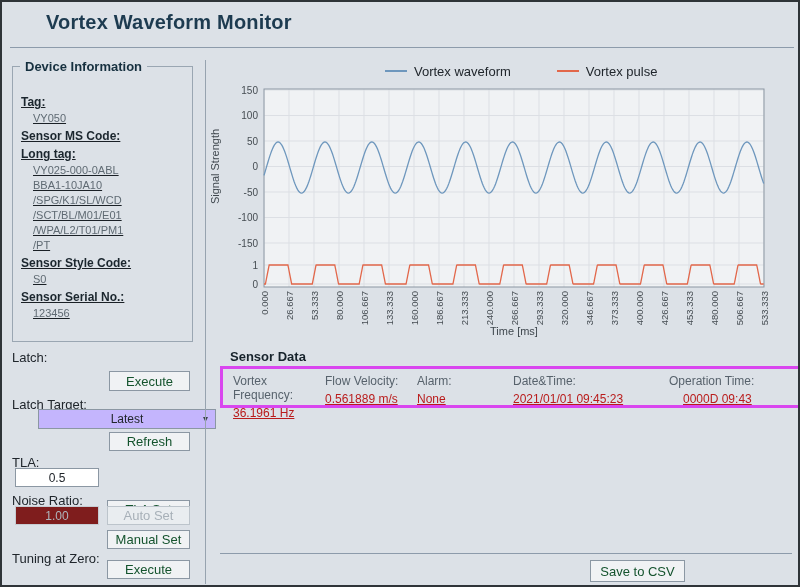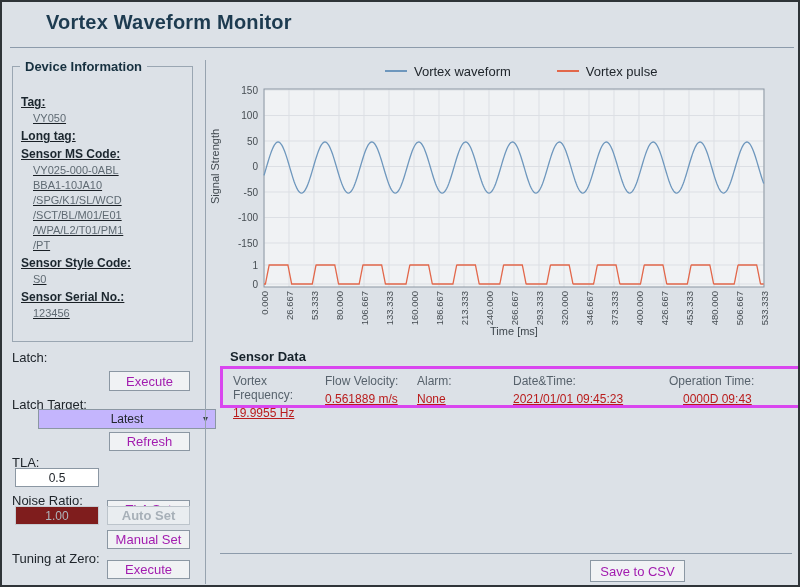--- a/index.html
+++ b/index.html
@@ -16,23 +16,23 @@
   
   #device-box{left:10px;top:64px;width:181px;height:276px;border:1px solid #9aa6b2;box-sizing:border-box;text-decoration:underline;}
   #device-title{left:18px;top:57px;background:#dce1e7;padding:0 5px;font-size:13px;font-weight:bold;color:#16303f;}
   .gi-wrap{padding:24px 8px 0 8px;}
   .gi-label{font-size:12px;font-weight:bold;color:#1b262e;margin:5px 0 2px 0;line-height:13px;}
   .gi-value{font-size:11px;color:#5f6a73;margin:1px 0 1px 12px;line-height:14px;}
 
   .ctl-label{font-size:13px;color:#20262c;}
   .btn{
     display:flex;align-items:center;justify-content:center;box-sizing:border-box;
-    background:#f0f2f4;border:1px solid #8b97a3;font-size:13px;color:#a21caf;cursor:default;
-  }
-  .btn.disabled{background:#e9edf0;border-color:#bcc4cb;color:#a7b0b8;font-weight:bold;}
+    background:#f0f2f4;border:1px solid #8b97a3;font-size:13px;color:#14532d;cursor:default;
+  }
+  .btn.disabled{background:#e9edf0;border-color:#bcc4cb;color:#a7b0b8;}
   .tb{
     box-sizing:border-box;border:1px solid #8b97a3;background:#ffffff;font-family:"Liberation Sans",sans-serif;
     font-size:12px;color:#21262b;text-align:center;padding:0;
   }
   .tb:disabled{background:#7f1d1d;border-color:#c6ccd2;color:#aeb6bd;}
   .combo{
     box-sizing:border-box;border:1px solid #8b97a3;background:#c4b5fd;display:flex;align-items:center;justify-content:center;
     font-size:12px;color:#21262b;position:relative;
   }
   .combo .arrow{position:absolute;right:7px;top:3px;font-size:10px;color:#3c444b;}
@@ -59,22 +59,22 @@
 
 <div id="app">
 
   <div class="abs" id="page-title">Vortex Waveform Monitor</div>
   <div class="abs hline" style="left:8px;top:45px;width:784px;"></div>
 
   <div class="abs" id="device-box">
     <div class="gi-wrap">
       <div class="gi-label">Tag:</div>
       <div class="gi-value">VY050</div>
+      <div class="gi-label">Sensor MS Code:</div>
       <div class="gi-label">Long tag:</div>
-      <div class="gi-label">Sensor MS Code:</div>
       <div class="gi-value">VY025-000-0ABL</div>
       <div class="gi-value">BBA1-10JA10</div>
       <div class="gi-value">/SPG/K1/SL/WCD</div>
       <div class="gi-value">/SCT/BL/M01/E01</div>
       <div class="gi-value">/WPA/L2/T01/PM1</div>
       <div class="gi-value">/PT</div>
       <div class="gi-label">Sensor Style Code:</div>
       <div class="gi-value">S0</div>
       <div class="gi-label">Sensor Serial No.:</div>
       <div class="gi-value">123456</div>
@@ -183,21 +183,21 @@
       <path d="M59.00 118.40 L59.94 115.30 L60.88 112.12 L61.81 108.92 L62.75 105.74 L63.69 102.64 L64.63 99.66 L65.56 96.86 L66.50 94.27 L67.44 91.93 L68.38 89.89 L69.31 88.18 L70.25 86.81 L71.19 85.82 L72.13 85.22 L73.06 85.02 L74.00 85.22 L74.94 85.82 L75.88 86.81 L76.81 88.17 L77.75 89.88 L78.69 91.92 L79.63 94.26 L80.56 96.84 L81.50 99.65 L82.44 102.62 L83.38 105.73 L84.31 108.90 L85.25 112.10 L86.19 115.28 L87.13 118.38 L88.06 121.36 L89.00 124.17 L89.94 126.76 L90.88 129.09 L91.81 131.14 L92.75 132.85 L93.69 134.22 L94.63 135.21 L95.56 135.82 L96.50 136.02 L97.44 135.82 L98.38 135.23 L99.31 134.24 L100.25 132.88 L101.19 131.17 L102.13 129.13 L103.06 126.80 L104.00 124.21 L104.94 121.41 L105.88 118.43 L106.81 115.33 L107.75 112.16 L108.69 108.95 L109.63 105.78 L110.56 102.68 L111.50 99.70 L112.44 96.89 L113.38 94.30 L114.31 91.96 L115.25 89.91 L116.19 88.19 L117.13 86.83 L118.06 85.83 L119.00 85.23 L119.94 85.02 L120.88 85.22 L121.81 85.81 L122.75 86.79 L123.69 88.15 L124.63 89.86 L125.56 91.90 L126.50 94.23 L127.44 96.81 L128.38 99.62 L129.31 102.59 L130.25 105.69 L131.19 108.87 L132.13 112.07 L133.06 115.25 L134.00 118.35 L134.94 121.33 L135.88 124.14 L136.81 126.73 L137.75 129.07 L138.69 131.12 L139.63 132.84 L140.56 134.21 L141.50 135.20 L142.44 135.81 L143.38 136.02 L144.31 135.83 L145.25 135.23 L146.19 134.25 L147.13 132.90 L148.06 131.19 L149.00 129.15 L149.94 126.83 L150.88 124.24 L151.81 121.44 L152.75 118.47 L153.69 115.37 L154.63 112.19 L155.56 108.99 L156.50 105.81 L157.44 102.71 L158.38 99.73 L159.31 96.92 L160.25 94.32 L161.19 91.98 L162.13 89.93 L163.06 88.21 L164.00 86.84 L164.94 85.84 L165.88 85.23 L166.81 85.02 L167.75 85.21 L168.69 85.80 L169.63 86.78 L170.56 88.13 L171.50 89.84 L172.44 91.87 L173.38 94.20 L174.31 96.78 L175.25 99.59 L176.19 102.56 L177.13 105.66 L178.06 108.83 L179.00 112.03 L179.94 115.21 L180.88 118.31 L181.81 121.30 L182.75 124.11 L183.69 126.70 L184.63 129.05 L185.56 131.09 L186.50 132.82 L187.44 134.19 L188.38 135.19 L189.31 135.81 L190.25 136.02 L191.19 135.83 L192.13 135.24 L193.06 134.27 L194.00 132.91 L194.94 131.21 L195.88 129.18 L196.81 126.85 L197.75 124.27 L198.69 121.47 L199.63 118.50 L200.56 115.40 L201.50 112.23 L202.44 109.02 L203.38 105.85 L204.31 102.74 L205.25 99.76 L206.19 96.95 L207.13 94.35 L208.06 92.01 L209.00 89.96 L209.94 88.23 L210.88 86.85 L211.81 85.85 L212.75 85.24 L213.69 85.02 L214.63 85.21 L215.56 85.79 L216.50 86.77 L217.44 88.12 L218.38 89.82 L219.31 91.85 L220.25 94.17 L221.19 96.76 L222.13 99.55 L223.06 102.52 L224.00 105.62 L224.94 108.80 L225.88 112.00 L226.81 115.18 L227.75 118.28 L228.69 121.26 L229.63 124.08 L230.56 126.68 L231.50 129.02 L232.44 131.07 L233.38 132.80 L234.31 134.18 L235.25 135.19 L236.19 135.80 L237.13 136.02 L238.06 135.84 L239.00 135.25 L239.94 134.28 L240.88 132.93 L241.81 131.23 L242.75 129.20 L243.69 126.88 L244.63 124.30 L245.56 121.50 L246.50 118.53 L247.44 115.44 L248.38 112.26 L249.31 109.06 L250.25 105.88 L251.19 102.78 L252.13 99.79 L253.06 96.98 L254.00 94.38 L254.94 92.03 L255.88 89.98 L256.81 88.25 L257.75 86.87 L258.69 85.86 L259.63 85.24 L260.56 85.02 L261.50 85.20 L262.44 85.78 L263.38 86.76 L264.31 88.10 L265.25 89.80 L266.19 91.83 L267.13 94.15 L268.06 96.73 L269.00 99.52 L269.94 102.49 L270.88 105.59 L271.81 108.76 L272.75 111.96 L273.69 115.14 L274.63 118.25 L275.56 121.23 L276.50 124.05 L277.44 126.65 L278.38 129.00 L279.31 131.05 L280.25 132.79 L281.19 134.17 L282.13 135.18 L283.06 135.80 L284.00 136.02 L284.94 135.84 L285.88 135.26 L286.81 134.29 L287.75 132.95 L288.69 131.25 L289.63 129.23 L290.56 126.91 L291.50 124.33 L292.44 121.53 L293.38 118.57 L294.31 115.47 L295.25 112.30 L296.19 109.10 L297.13 105.92 L298.06 102.81 L299.00 99.82 L299.94 97.01 L300.88 94.40 L301.81 92.06 L302.75 90.00 L303.69 88.26 L304.63 86.88 L305.56 85.87 L306.50 85.24 L307.44 85.02 L308.38 85.20 L309.31 85.78 L310.25 86.74 L311.19 88.08 L312.13 89.78 L313.06 91.80 L314.00 94.12 L314.94 96.70 L315.88 99.49 L316.81 102.46 L317.75 105.55 L318.69 108.73 L319.63 111.93 L320.56 115.11 L321.50 118.21 L322.44 121.20 L323.38 124.02 L324.31 126.62 L325.25 128.97 L326.19 131.03 L327.13 132.77 L328.06 134.15 L329.00 135.17 L329.94 135.79 L330.88 136.02 L331.81 135.84 L332.75 135.27 L333.69 134.30 L334.63 132.96 L335.56 131.27 L336.50 129.25 L337.44 126.93 L338.38 124.36 L339.31 121.57 L340.25 118.60 L341.19 115.50 L342.13 112.33 L343.06 109.13 L344.00 105.95 L344.94 102.84 L345.88 99.86 L346.81 97.04 L347.75 94.43 L348.69 92.08 L349.63 90.02 L350.56 88.28 L351.50 86.89 L352.44 85.88 L353.38 85.25 L354.31 85.02 L355.25 85.19 L356.19 85.77 L357.13 86.73 L358.06 88.07 L359.00 89.76 L359.94 91.78 L360.88 94.09 L361.81 96.67 L362.75 99.46 L363.69 102.42 L364.63 105.52 L365.56 108.69 L366.50 111.89 L367.44 115.07 L368.38 118.18 L369.31 121.17 L370.25 123.99 L371.19 126.59 L372.13 128.95 L373.06 131.01 L374.00 132.75 L374.94 134.14 L375.88 135.16 L376.81 135.79 L377.75 136.02 L378.69 135.85 L379.63 135.28 L380.56 134.32 L381.50 132.98 L382.44 131.29 L383.38 129.27 L384.31 126.96 L385.25 124.39 L386.19 121.60 L387.13 118.63 L388.06 115.54 L389.00 112.37 L389.94 109.17 L390.88 105.99 L391.81 102.88 L392.75 99.89 L393.69 97.07 L394.63 94.46 L395.56 92.10 L396.50 90.04 L397.44 88.30 L398.38 86.91 L399.31 85.89 L400.25 85.25 L401.19 85.02 L402.13 85.19 L403.06 85.76 L404.00 86.72 L404.94 88.05 L405.88 89.74 L406.81 91.75 L407.75 94.07 L408.69 96.64 L409.63 99.43 L410.56 102.39 L411.50 105.48 L412.44 108.66 L413.38 111.86 L414.31 115.04 L415.25 118.15 L416.19 121.14 L417.13 123.96 L418.06 126.57 L419.00 128.92 L419.94 130.99 L420.88 132.73 L421.81 134.13 L422.75 135.15 L423.69 135.78 L424.63 136.02 L425.56 135.85 L426.50 135.29 L427.44 134.33 L428.38 133.00 L429.31 131.31 L430.25 129.30 L431.19 126.99 L432.13 124.42 L433.06 121.63 L434.00 118.67 L434.94 115.57 L435.88 112.40 L436.81 109.20 L437.75 106.02 L438.69 102.91 L439.63 99.92 L440.56 97.10 L441.50 94.49 L442.44 92.13 L443.38 90.06 L444.31 88.31 L445.25 86.92 L446.19 85.89 L447.13 85.26 L448.06 85.02 L449.00 85.19 L449.94 85.75 L450.88 86.70 L451.81 88.03 L452.75 89.72 L453.69 91.73 L454.63 94.04 L455.56 96.61 L456.50 99.39 L457.44 102.36 L458.38 105.45 L459.31 108.62 L460.25 111.82 L461.19 115.00 L462.13 118.11 L463.06 121.10 L464.00 123.93 L464.94 126.54 L465.88 128.90 L466.81 130.97 L467.75 132.72 L468.69 134.11 L469.63 135.14 L470.56 135.78 L471.50 136.02 L472.44 135.86 L473.38 135.29 L474.31 134.34 L475.25 133.01 L476.19 131.33 L477.13 129.32 L478.06 127.01 L479.00 124.45 L479.94 121.66 L480.88 118.70 L481.81 115.61 L482.75 112.44 L483.69 109.24 L484.63 106.05 L485.56 102.94 L486.50 99.95 L487.44 97.13 L488.38 94.51 L489.31 92.15 L490.25 90.08 L491.19 88.33 L492.13 86.93 L493.06 85.90 L494.00 85.26 L494.94 85.02 L495.88 85.18 L496.81 85.74 L497.75 86.69 L498.69 88.02 L499.63 89.70 L500.56 91.71 L501.50 94.01 L502.44 96.58 L503.38 99.36 L504.31 102.32 L505.25 105.41 L506.19 108.59 L507.13 111.79 L508.06 114.97 L509.00 118.08 L509.94 121.07 L510.88 123.90 L511.81 126.51 L512.75 128.87 L513.69 130.95 L514.63 132.70 L515.56 134.10 L516.50 135.13 L517.44 135.77 L518.38 136.02 L519.31 135.86 L520.25 135.30 L521.19 134.35 L522.13 133.03 L523.06 131.35 L524.00 129.35 L524.94 127.04 L525.88 124.48 L526.81 121.69 L527.75 118.73 L528.69 115.64 L529.63 112.47 L530.56 109.27 L531.50 106.09 L532.44 102.98 L533.38 99.98 L534.31 97.16 L535.25 94.54 L536.19 92.18 L537.13 90.10 L538.06 88.35 L539.00 86.95 L539.94 85.91 L540.88 85.27 L541.81 85.02 L542.75 85.18 L543.69 85.73 L544.63 86.68 L545.56 88.00 L546.50 89.68 L547.44 91.68 L548.38 93.99 L549.31 96.55 L550.25 99.33 L551.19 102.29 L552.13 105.38 L553.06 108.55 L554.00 111.75 L554.94 114.93 L555.88 118.05 L556.81 121.04 L557.75 123.87 L558.69 126.48 " fill="none" stroke="#6e97bd" stroke-width="1.3"></path>
       <path d="M59.00 227.00 L59.47 227.00 L59.94 227.00 L60.41 227.00 L60.88 224.63 L61.34 222.25 L61.81 219.88 L62.28 217.50 L62.75 215.13 L63.22 212.75 L63.69 210.38 L64.16 208.00 L64.63 208.00 L65.09 208.00 L65.56 208.00 L66.03 208.00 L66.50 208.00 L66.97 208.00 L67.44 208.00 L67.91 208.00 L68.38 208.00 L68.84 208.00 L69.31 208.00 L69.78 208.00 L70.25 208.00 L70.72 208.00 L71.19 208.00 L71.66 208.00 L72.13 208.00 L72.59 208.00 L73.06 208.00 L73.53 208.00 L74.00 208.00 L74.47 208.00 L74.94 208.00 L75.41 208.00 L75.88 208.00 L76.34 208.00 L76.81 208.00 L77.28 208.00 L77.75 208.00 L78.22 208.00 L78.69 208.00 L79.16 208.00 L79.63 208.00 L80.09 208.00 L80.56 208.00 L81.03 208.00 L81.50 208.00 L81.97 208.00 L82.44 208.00 L82.91 208.00 L83.38 210.37 L83.84 212.75 L84.31 215.12 L84.78 217.50 L85.25 219.87 L85.72 222.25 L86.19 224.62 L86.66 227.00 L87.13 227.00 L87.59 227.00 L88.06 227.00 L88.53 227.00 L89.00 227.00 L89.47 227.00 L89.94 227.00 L90.41 227.00 L90.88 227.00 L91.34 227.00 L91.81 227.00 L92.28 227.00 L92.75 227.00 L93.22 227.00 L93.69 227.00 L94.16 227.00 L94.63 227.00 L95.09 227.00 L95.56 227.00 L96.03 227.00 L96.50 227.00 L96.97 227.00 L97.44 227.00 L97.91 227.00 L98.38 227.00 L98.84 227.00 L99.31 227.00 L99.78 227.00 L100.25 227.00 L100.72 227.00 L101.19 227.00 L101.66 227.00 L102.13 227.00 L102.59 227.00 L103.06 227.00 L103.53 227.00 L104.00 227.00 L104.47 227.00 L104.94 227.00 L105.41 227.00 L105.88 227.00 L106.34 227.00 L106.81 227.00 L107.28 227.00 L107.75 224.68 L108.22 222.30 L108.69 219.93 L109.16 217.55 L109.63 215.18 L110.09 212.80 L110.56 210.43 L111.03 208.05 L111.50 208.00 L111.97 208.00 L112.44 208.00 L112.91 208.00 L113.38 208.00 L113.84 208.00 L114.31 208.00 L114.78 208.00 L115.25 208.00 L115.72 208.00 L116.19 208.00 L116.66 208.00 L117.13 208.00 L117.59 208.00 L118.06 208.00 L118.53 208.00 L119.00 208.00 L119.47 208.00 L119.94 208.00 L120.41 208.00 L120.88 208.00 L121.34 208.00 L121.81 208.00 L122.28 208.00 L122.75 208.00 L123.22 208.00 L123.69 208.00 L124.16 208.00 L124.63 208.00 L125.09 208.00 L125.56 208.00 L126.03 208.00 L126.50 208.00 L126.97 208.00 L127.44 208.00 L127.91 208.00 L128.38 208.00 L128.84 208.00 L129.31 208.00 L129.78 208.00 L130.25 210.32 L130.72 212.70 L131.19 215.07 L131.66 217.45 L132.13 219.82 L132.59 222.20 L133.06 224.57 L133.53 226.95 L134.00 227.00 L134.47 227.00 L134.94 227.00 L135.41 227.00 L135.88 227.00 L136.34 227.00 L136.81 227.00 L137.28 227.00 L137.75 227.00 L138.22 227.00 L138.69 227.00 L139.16 227.00 L139.63 227.00 L140.09 227.00 L140.56 227.00 L141.03 227.00 L141.50 227.00 L141.97 227.00 L142.44 227.00 L142.91 227.00 L143.38 227.00 L143.84 227.00 L144.31 227.00 L144.78 227.00 L145.25 227.00 L145.72 227.00 L146.19 227.00 L146.66 227.00 L147.13 227.00 L147.59 227.00 L148.06 227.00 L148.53 227.00 L149.00 227.00 L149.47 227.00 L149.94 227.00 L150.41 227.00 L150.88 227.00 L151.34 227.00 L151.81 227.00 L152.28 227.00 L152.75 227.00 L153.22 227.00 L153.69 227.00 L154.16 227.00 L154.63 224.73 L155.09 222.35 L155.56 219.98 L156.03 217.60 L156.50 215.23 L156.97 212.85 L157.44 210.48 L157.91 208.10 L158.38 208.00 L158.84 208.00 L159.31 208.00 L159.78 208.00 L160.25 208.00 L160.72 208.00 L161.19 208.00 L161.66 208.00 L162.13 208.00 L162.59 208.00 L163.06 208.00 L163.53 208.00 L164.00 208.00 L164.47 208.00 L164.94 208.00 L165.41 208.00 L165.88 208.00 L166.34 208.00 L166.81 208.00 L167.28 208.00 L167.75 208.00 L168.22 208.00 L168.69 208.00 L169.16 208.00 L169.63 208.00 L170.09 208.00 L170.56 208.00 L171.03 208.00 L171.50 208.00 L171.97 208.00 L172.44 208.00 L172.91 208.00 L173.38 208.00 L173.84 208.00 L174.31 208.00 L174.78 208.00 L175.25 208.00 L175.72 208.00 L176.19 208.00 L176.66 208.00 L177.13 210.27 L177.59 212.65 L178.06 215.02 L178.53 217.40 L179.00 219.77 L179.47 222.15 L179.94 224.52 L180.41 226.90 L180.88 227.00 L181.34 227.00 L181.81 227.00 L182.28 227.00 L182.75 227.00 L183.22 227.00 L183.69 227.00 L184.16 227.00 L184.63 227.00 L185.09 227.00 L185.56 227.00 L186.03 227.00 L186.50 227.00 L186.97 227.00 L187.44 227.00 L187.91 227.00 L188.38 227.00 L188.84 227.00 L189.31 227.00 L189.78 227.00 L190.25 227.00 L190.72 227.00 L191.19 227.00 L191.66 227.00 L192.13 227.00 L192.59 227.00 L193.06 227.00 L193.53 227.00 L194.00 227.00 L194.47 227.00 L194.94 227.00 L195.41 227.00 L195.88 227.00 L196.34 227.00 L196.81 227.00 L197.28 227.00 L197.75 227.00 L198.22 227.00 L198.69 227.00 L199.16 227.00 L199.63 227.00 L200.09 227.00 L200.56 227.00 L201.03 227.00 L201.50 224.78 L201.97 222.41 L202.44 220.03 L202.91 217.66 L203.38 215.28 L203.84 212.91 L204.31 210.53 L204.78 208.16 L205.25 208.00 L205.72 208.00 L206.19 208.00 L206.66 208.00 L207.13 208.00 L207.59 208.00 L208.06 208.00 L208.53 208.00 L209.00 208.00 L209.47 208.00 L209.94 208.00 L210.41 208.00 L210.88 208.00 L211.34 208.00 L211.81 208.00 L212.28 208.00 L212.75 208.00 L213.22 208.00 L213.69 208.00 L214.16 208.00 L214.63 208.00 L215.09 208.00 L215.56 208.00 L216.03 208.00 L216.50 208.00 L216.97 208.00 L217.44 208.00 L217.91 208.00 L218.38 208.00 L218.84 208.00 L219.31 208.00 L219.78 208.00 L220.25 208.00 L220.72 208.00 L221.19 208.00 L221.66 208.00 L222.13 208.00 L222.59 208.00 L223.06 208.00 L223.53 208.00 L224.00 210.22 L224.47 212.59 L224.94 214.97 L225.41 217.34 L225.88 219.72 L226.34 222.09 L226.81 224.47 L227.28 226.84 L227.75 227.00 L228.22 227.00 L228.69 227.00 L229.16 227.00 L229.63 227.00 L230.09 227.00 L230.56 227.00 L231.03 227.00 L231.50 227.00 L231.97 227.00 L232.44 227.00 L232.91 227.00 L233.38 227.00 L233.84 227.00 L234.31 227.00 L234.78 227.00 L235.25 227.00 L235.72 227.00 L236.19 227.00 L236.66 227.00 L237.13 227.00 L237.59 227.00 L238.06 227.00 L238.53 227.00 L239.00 227.00 L239.47 227.00 L239.94 227.00 L240.41 227.00 L240.88 227.00 L241.34 227.00 L241.81 227.00 L242.28 227.00 L242.75 227.00 L243.22 227.00 L243.69 227.00 L244.16 227.00 L244.63 227.00 L245.09 227.00 L245.56 227.00 L246.03 227.00 L246.50 227.00 L246.97 227.00 L247.44 227.00 L247.91 227.00 L248.38 224.83 L248.84 222.46 L249.31 220.08 L249.78 217.71 L250.25 215.33 L250.72 212.96 L251.19 210.58 L251.66 208.21 L252.13 208.00 L252.59 208.00 L253.06 208.00 L253.53 208.00 L254.00 208.00 L254.47 208.00 L254.94 208.00 L255.41 208.00 L255.88 208.00 L256.34 208.00 L256.81 208.00 L257.28 208.00 L257.75 208.00 L258.22 208.00 L258.69 208.00 L259.16 208.00 L259.63 208.00 L260.09 208.00 L260.56 208.00 L261.03 208.00 L261.50 208.00 L261.97 208.00 L262.44 208.00 L262.91 208.00 L263.38 208.00 L263.84 208.00 L264.31 208.00 L264.78 208.00 L265.25 208.00 L265.72 208.00 L266.19 208.00 L266.66 208.00 L267.13 208.00 L267.59 208.00 L268.06 208.00 L268.53 208.00 L269.00 208.00 L269.47 208.00 L269.94 208.00 L270.41 208.00 L270.88 210.17 L271.34 212.54 L271.81 214.92 L272.28 217.29 L272.75 219.67 L273.22 222.04 L273.69 224.42 L274.16 226.79 L274.63 227.00 L275.09 227.00 L275.56 227.00 L276.03 227.00 L276.50 227.00 L276.97 227.00 L277.44 227.00 L277.91 227.00 L278.38 227.00 L278.84 227.00 L279.31 227.00 L279.78 227.00 L280.25 227.00 L280.72 227.00 L281.19 227.00 L281.66 227.00 L282.13 227.00 L282.59 227.00 L283.06 227.00 L283.53 227.00 L284.00 227.00 L284.47 227.00 L284.94 227.00 L285.41 227.00 L285.88 227.00 L286.34 227.00 L286.81 227.00 L287.28 227.00 L287.75 227.00 L288.22 227.00 L288.69 227.00 L289.16 227.00 L289.63 227.00 L290.09 227.00 L290.56 227.00 L291.03 227.00 L291.50 227.00 L291.97 227.00 L292.44 227.00 L292.91 227.00 L293.38 227.00 L293.84 227.00 L294.31 227.00 L294.78 227.00 L295.25 224.89 L295.72 222.51 L296.19 220.14 L296.66 217.76 L297.13 215.39 L297.59 213.01 L298.06 210.64 L298.53 208.26 L299.00 208.00 L299.47 208.00 L299.94 208.00 L300.41 208.00 L300.88 208.00 L301.34 208.00 L301.81 208.00 L302.28 208.00 L302.75 208.00 L303.22 208.00 L303.69 208.00 L304.16 208.00 L304.63 208.00 L305.09 208.00 L305.56 208.00 L306.03 208.00 L306.50 208.00 L306.97 208.00 L307.44 208.00 L307.91 208.00 L308.38 208.00 L308.84 208.00 L309.31 208.00 L309.78 208.00 L310.25 208.00 L310.72 208.00 L311.19 208.00 L311.66 208.00 L312.13 208.00 L312.59 208.00 L313.06 208.00 L313.53 208.00 L314.00 208.00 L314.47 208.00 L314.94 208.00 L315.41 208.00 L315.88 208.00 L316.34 208.00 L316.81 208.00 L317.28 208.00 L317.75 210.11 L318.22 212.49 L318.69 214.86 L319.16 217.24 L319.63 219.61 L320.09 221.99 L320.56 224.36 L321.03 226.74 L321.50 227.00 L321.97 227.00 L322.44 227.00 L322.91 227.00 L323.38 227.00 L323.84 227.00 L324.31 227.00 L324.78 227.00 L325.25 227.00 L325.72 227.00 L326.19 227.00 L326.66 227.00 L327.13 227.00 L327.59 227.00 L328.06 227.00 L328.53 227.00 L329.00 227.00 L329.47 227.00 L329.94 227.00 L330.41 227.00 L330.88 227.00 L331.34 227.00 L331.81 227.00 L332.28 227.00 L332.75 227.00 L333.22 227.00 L333.69 227.00 L334.16 227.00 L334.63 227.00 L335.09 227.00 L335.56 227.00 L336.03 227.00 L336.50 227.00 L336.97 227.00 L337.44 227.00 L337.91 227.00 L338.38 227.00 L338.84 227.00 L339.31 227.00 L339.78 227.00 L340.25 227.00 L340.72 227.00 L341.19 227.00 L341.66 227.00 L342.13 224.94 L342.59 222.56 L343.06 220.19 L343.53 217.81 L344.00 215.44 L344.47 213.06 L344.94 210.69 L345.41 208.31 L345.88 208.00 L346.34 208.00 L346.81 208.00 L347.28 208.00 L347.75 208.00 L348.22 208.00 L348.69 208.00 L349.16 208.00 L349.63 208.00 L350.09 208.00 L350.56 208.00 L351.03 208.00 L351.50 208.00 L351.97 208.00 L352.44 208.00 L352.91 208.00 L353.38 208.00 L353.84 208.00 L354.31 208.00 L354.78 208.00 L355.25 208.00 L355.72 208.00 L356.19 208.00 L356.66 208.00 L357.13 208.00 L357.59 208.00 L358.06 208.00 L358.53 208.00 L359.00 208.00 L359.47 208.00 L359.94 208.00 L360.41 208.00 L360.88 208.00 L361.34 208.00 L361.81 208.00 L362.28 208.00 L362.75 208.00 L363.22 208.00 L363.69 208.00 L364.16 208.00 L364.63 210.06 L365.09 212.44 L365.56 214.81 L366.03 217.19 L366.50 219.56 L366.97 221.94 L367.44 224.31 L367.91 226.69 L368.38 227.00 L368.84 227.00 L369.31 227.00 L369.78 227.00 L370.25 227.00 L370.72 227.00 L371.19 227.00 L371.66 227.00 L372.13 227.00 L372.59 227.00 L373.06 227.00 L373.53 227.00 L374.00 227.00 L374.47 227.00 L374.94 227.00 L375.41 227.00 L375.88 227.00 L376.34 227.00 L376.81 227.00 L377.28 227.00 L377.75 227.00 L378.22 227.00 L378.69 227.00 L379.16 227.00 L379.63 227.00 L380.09 227.00 L380.56 227.00 L381.03 227.00 L381.50 227.00 L381.97 227.00 L382.44 227.00 L382.91 227.00 L383.38 227.00 L383.84 227.00 L384.31 227.00 L384.78 227.00 L385.25 227.00 L385.72 227.00 L386.19 227.00 L386.66 227.00 L387.13 227.00 L387.59 227.00 L388.06 227.00 L388.53 227.00 L389.00 224.99 L389.47 222.62 L389.94 220.24 L390.41 217.87 L390.88 215.49 L391.34 213.12 L391.81 210.74 L392.28 208.37 L392.75 208.00 L393.22 208.00 L393.69 208.00 L394.16 208.00 L394.63 208.00 L395.09 208.00 L395.56 208.00 L396.03 208.00 L396.50 208.00 L396.97 208.00 L397.44 208.00 L397.91 208.00 L398.38 208.00 L398.84 208.00 L399.31 208.00 L399.78 208.00 L400.25 208.00 L400.72 208.00 L401.19 208.00 L401.66 208.00 L402.13 208.00 L402.59 208.00 L403.06 208.00 L403.53 208.00 L404.00 208.00 L404.47 208.00 L404.94 208.00 L405.41 208.00 L405.88 208.00 L406.34 208.00 L406.81 208.00 L407.28 208.00 L407.75 208.00 L408.22 208.00 L408.69 208.00 L409.16 208.00 L409.63 208.00 L410.09 208.00 L410.56 208.00 L411.03 208.00 L411.50 210.01 L411.97 212.38 L412.44 214.76 L412.91 217.13 L413.38 219.51 L413.84 221.88 L414.31 224.26 L414.78 226.63 L415.25 227.00 L415.72 227.00 L416.19 227.00 L416.66 227.00 L417.13 227.00 L417.59 227.00 L418.06 227.00 L418.53 227.00 L419.00 227.00 L419.47 227.00 L419.94 227.00 L420.41 227.00 L420.88 227.00 L421.34 227.00 L421.81 227.00 L422.28 227.00 L422.75 227.00 L423.22 227.00 L423.69 227.00 L424.16 227.00 L424.63 227.00 L425.09 227.00 L425.56 227.00 L426.03 227.00 L426.50 227.00 L426.97 227.00 L427.44 227.00 L427.91 227.00 L428.38 227.00 L428.84 227.00 L429.31 227.00 L429.78 227.00 L430.25 227.00 L430.72 227.00 L431.19 227.00 L431.66 227.00 L432.13 227.00 L432.59 227.00 L433.06 227.00 L433.53 227.00 L434.00 227.00 L434.47 227.00 L434.94 227.00 L435.41 227.00 L435.88 225.04 L436.34 222.67 L436.81 220.29 L437.28 217.92 L437.75 215.54 L438.22 213.17 L438.69 210.79 L439.16 208.42 L439.63 208.00 L440.09 208.00 L440.56 208.00 L441.03 208.00 L441.50 208.00 L441.97 208.00 L442.44 208.00 L442.91 208.00 L443.38 208.00 L443.84 208.00 L444.31 208.00 L444.78 208.00 L445.25 208.00 L445.72 208.00 L446.19 208.00 L446.66 208.00 L447.13 208.00 L447.59 208.00 L448.06 208.00 L448.53 208.00 L449.00 208.00 L449.47 208.00 L449.94 208.00 L450.41 208.00 L450.88 208.00 L451.34 208.00 L451.81 208.00 L452.28 208.00 L452.75 208.00 L453.22 208.00 L453.69 208.00 L454.16 208.00 L454.63 208.00 L455.09 208.00 L455.56 208.00 L456.03 208.00 L456.50 208.00 L456.97 208.00 L457.44 208.00 L457.91 208.00 L458.38 209.96 L458.84 212.33 L459.31 214.71 L459.78 217.08 L460.25 219.46 L460.72 221.83 L461.19 224.21 L461.66 226.58 L462.13 227.00 L462.59 227.00 L463.06 227.00 L463.53 227.00 L464.00 227.00 L464.47 227.00 L464.94 227.00 L465.41 227.00 L465.88 227.00 L466.34 227.00 L466.81 227.00 L467.28 227.00 L467.75 227.00 L468.22 227.00 L468.69 227.00 L469.16 227.00 L469.63 227.00 L470.09 227.00 L470.56 227.00 L471.03 227.00 L471.50 227.00 L471.97 227.00 L472.44 227.00 L472.91 227.00 L473.38 227.00 L473.84 227.00 L474.31 227.00 L474.78 227.00 L475.25 227.00 L475.72 227.00 L476.19 227.00 L476.66 227.00 L477.13 227.00 L477.59 227.00 L478.06 227.00 L478.53 227.00 L479.00 227.00 L479.47 227.00 L479.94 227.00 L480.41 227.00 L480.88 227.00 L481.34 227.00 L481.81 227.00 L482.28 227.00 L482.75 225.10 L483.22 222.72 L483.69 220.35 L484.16 217.97 L484.63 215.60 L485.09 213.22 L485.56 210.85 L486.03 208.47 L486.50 208.00 L486.97 208.00 L487.44 208.00 L487.91 208.00 L488.38 208.00 L488.84 208.00 L489.31 208.00 L489.78 208.00 L490.25 208.00 L490.72 208.00 L491.19 208.00 L491.66 208.00 L492.13 208.00 L492.59 208.00 L493.06 208.00 L493.53 208.00 L494.00 208.00 L494.47 208.00 L494.94 208.00 L495.41 208.00 L495.88 208.00 L496.34 208.00 L496.81 208.00 L497.28 208.00 L497.75 208.00 L498.22 208.00 L498.69 208.00 L499.16 208.00 L499.63 208.00 L500.09 208.00 L500.56 208.00 L501.03 208.00 L501.50 208.00 L501.97 208.00 L502.44 208.00 L502.91 208.00 L503.38 208.00 L503.84 208.00 L504.31 208.00 L504.78 208.00 L505.25 209.90 L505.72 212.28 L506.19 214.65 L506.66 217.03 L507.13 219.40 L507.59 221.78 L508.06 224.15 L508.53 226.53 L509.00 227.00 L509.47 227.00 L509.94 227.00 L510.41 227.00 L510.88 227.00 L511.34 227.00 L511.81 227.00 L512.28 227.00 L512.75 227.00 L513.22 227.00 L513.69 227.00 L514.16 227.00 L514.63 227.00 L515.09 227.00 L515.56 227.00 L516.03 227.00 L516.50 227.00 L516.97 227.00 L517.44 227.00 L517.91 227.00 L518.38 227.00 L518.84 227.00 L519.31 227.00 L519.78 227.00 L520.25 227.00 L520.72 227.00 L521.19 227.00 L521.66 227.00 L522.13 227.00 L522.59 227.00 L523.06 227.00 L523.53 227.00 L524.00 227.00 L524.47 227.00 L524.94 227.00 L525.41 227.00 L525.88 227.00 L526.34 227.00 L526.81 227.00 L527.28 227.00 L527.75 227.00 L528.22 227.00 L528.69 227.00 L529.16 227.00 L529.63 225.15 L530.09 222.77 L530.56 220.40 L531.03 218.02 L531.50 215.65 L531.97 213.27 L532.44 210.90 L532.91 208.52 L533.38 208.00 L533.84 208.00 L534.31 208.00 L534.78 208.00 L535.25 208.00 L535.72 208.00 L536.19 208.00 L536.66 208.00 L537.13 208.00 L537.59 208.00 L538.06 208.00 L538.53 208.00 L539.00 208.00 L539.47 208.00 L539.94 208.00 L540.41 208.00 L540.88 208.00 L541.34 208.00 L541.81 208.00 L542.28 208.00 L542.75 208.00 L543.22 208.00 L543.69 208.00 L544.16 208.00 L544.63 208.00 L545.09 208.00 L545.56 208.00 L546.03 208.00 L546.50 208.00 L546.97 208.00 L547.44 208.00 L547.91 208.00 L548.38 208.00 L548.84 208.00 L549.31 208.00 L549.78 208.00 L550.25 208.00 L550.72 208.00 L551.19 208.00 L551.66 208.00 L552.13 209.85 L552.59 212.23 L553.06 214.60 L553.53 216.98 L554.00 219.35 L554.47 221.73 L554.94 224.10 L555.41 226.48 L555.88 227.00 L556.34 227.00 L556.81 227.00 L557.28 227.00 L557.75 227.00 L558.22 227.00 L558.69 227.00 " fill="none" stroke="#e2674a" stroke-width="1.3"></path>
       <text x="309" y="278" text-anchor="middle" font-size="11" fill="#3f474e">Time [ms]</text>
       <text transform="translate(14 109.5) rotate(-90)" text-anchor="middle" font-size="11" fill="#3f474e">Signal Strength</text>
     </svg>
 
   <div class="abs" id="sensor-title">Sensor Data</div>
   <div class="abs" id="sensor-box">
     <div class="sd-col" style="width:92px;">
       <span class="sd-label">Vortex Frequency:</span>
-      <span class="sd-value">19.9955 Hz</span>
+      <span class="sd-value">36.1961 Hz</span>
     </div>
     <div class="sd-col" style="width:92px;">
       <span class="sd-label">Flow Velocity:</span>
       <span class="sd-value">0.561889 m/s</span>
     </div>
     <div class="sd-col" style="width:96px;">
       <span class="sd-label">Alarm:</span>
       <span class="sd-value">None</span>
     </div>
     <div class="sd-col" style="width:134px;">

